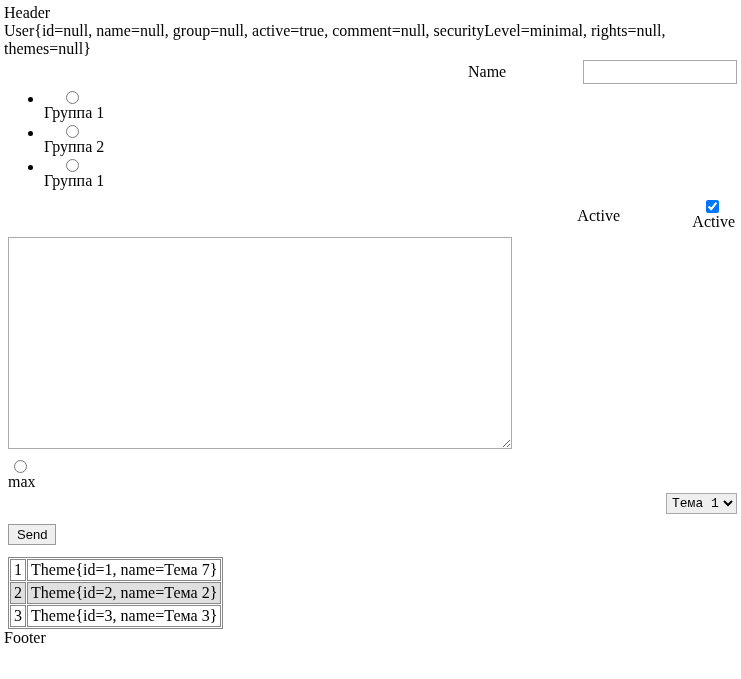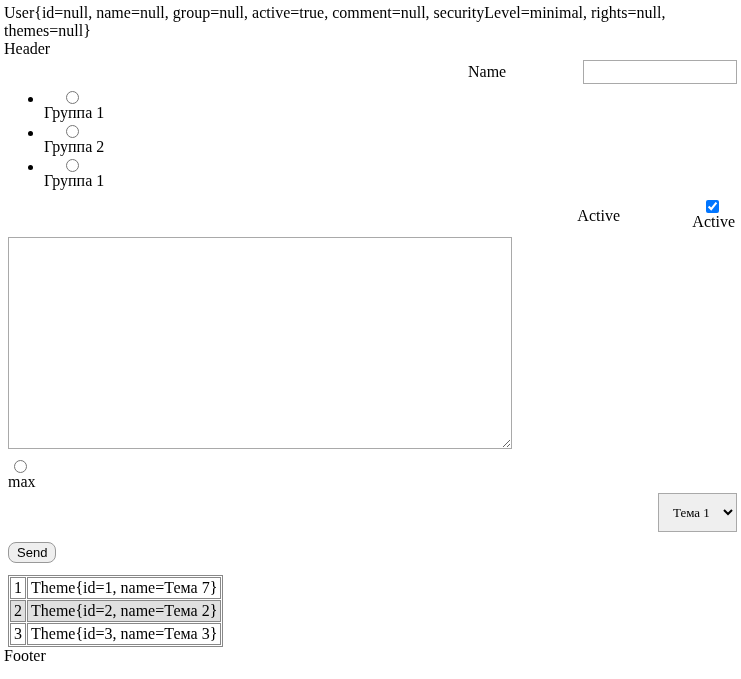--- a/index.html
+++ b/index.html
@@ -46,32 +46,32 @@
     width: 498px;
     height: 206px;
     border: 1px solid #a9a9a9;
     resize: both;
     margin: 4px 0 4px 4px;
   }
   .block {
     margin: 2px 0 2px 4px;
   }
   select {
-    font-family: Liberation Serif, serif;
+    font-family: Liberation Mono, monospace;
     font-size: 13px;
     background: #efefef;
     border: 1px solid #a9a9a9;
-    padding: 10px;
+    padding: 1px;
   }
   button.send {
     font-family: Arial, sans-serif;
     font-size: 13px;
     background: #efefef;
     border: 1px solid #999;
-    border-radius: 8px;
+    border-radius: 0;
     padding: 2px 8px;
     margin: 8px 0 8px 4px;
   }
   table.themes {
     border-collapse: separate;
     border-spacing: 1px;
     border: 1px solid #888;
     margin: 4px 0 0 4px;
   }
   table.themes td {
@@ -91,23 +91,23 @@
     align-items: center;
     margin-right: 2px;
     flex-direction: column;
   }
 </style>
 </head>
 <body>
 
 <div class="page">
 
+  <div>Header</div>
+
   <div>User{id=null, name=null, group=null, active=true, comment=null, securityLevel=minimal, rights=null, themes=null}</div>
-
-  <div>Header</div>
 
   <div class="row">
     <div class="label-col">Name</div>
     <input type="text" value="" style="">
   </div>
 
   <ul class="groups">
     <li>
       <label class="checkbox-inline">
         <input type="radio" name="group" style="">

